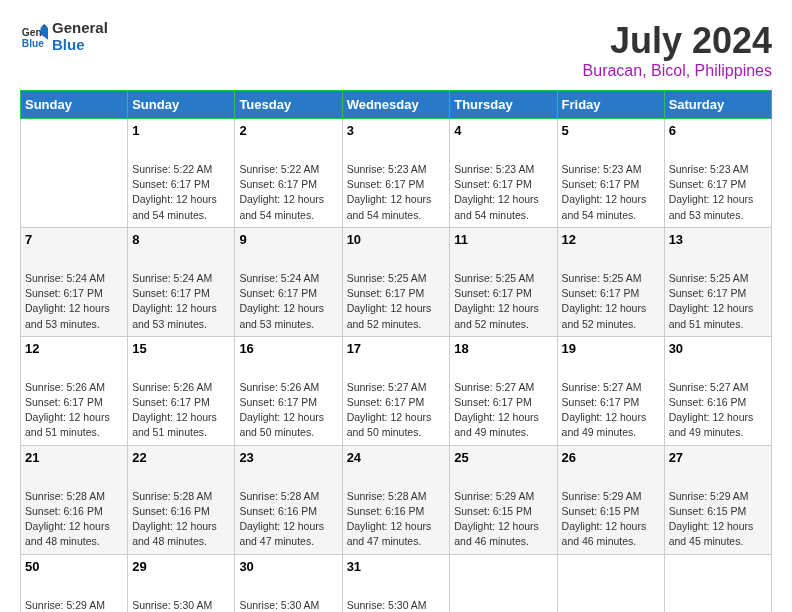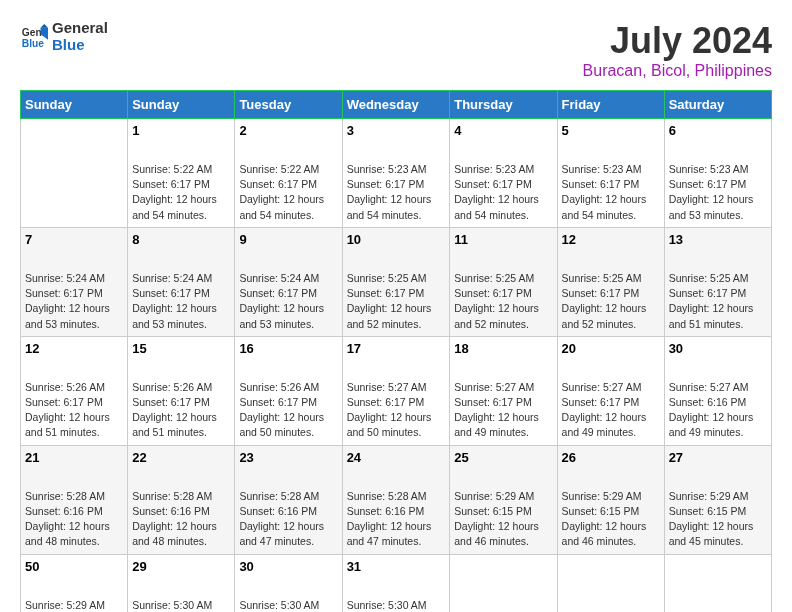--- a/index.html
+++ b/index.html
@@ -187,21 +187,21 @@
         </td>
         <td>
           <span class="day-num">17</span>
           <div class="day-info">Sunrise: 5:27 AM<br>Sunset: 6:17 PM<br>Daylight: 12 hours and 50 minutes.</div>
         </td>
         <td>
           <span class="day-num">18</span>
           <div class="day-info">Sunrise: 5:27 AM<br>Sunset: 6:17 PM<br>Daylight: 12 hours and 49 minutes.</div>
         </td>
         <td>
-          <span class="day-num">20</span>
+          <span class="day-num">19</span>
           <div class="day-info">Sunrise: 5:27 AM<br>Sunset: 6:17 PM<br>Daylight: 12 hours and 49 minutes.</div>
         </td>
         <td>
           <span class="day-num">30</span>
           <div class="day-info">Sunrise: 5:27 AM<br>Sunset: 6:16 PM<br>Daylight: 12 hours and 49 minutes.</div>
         </td>
       </tr>
       <tr>
         <td>
           <span class="day-num">21</span>

